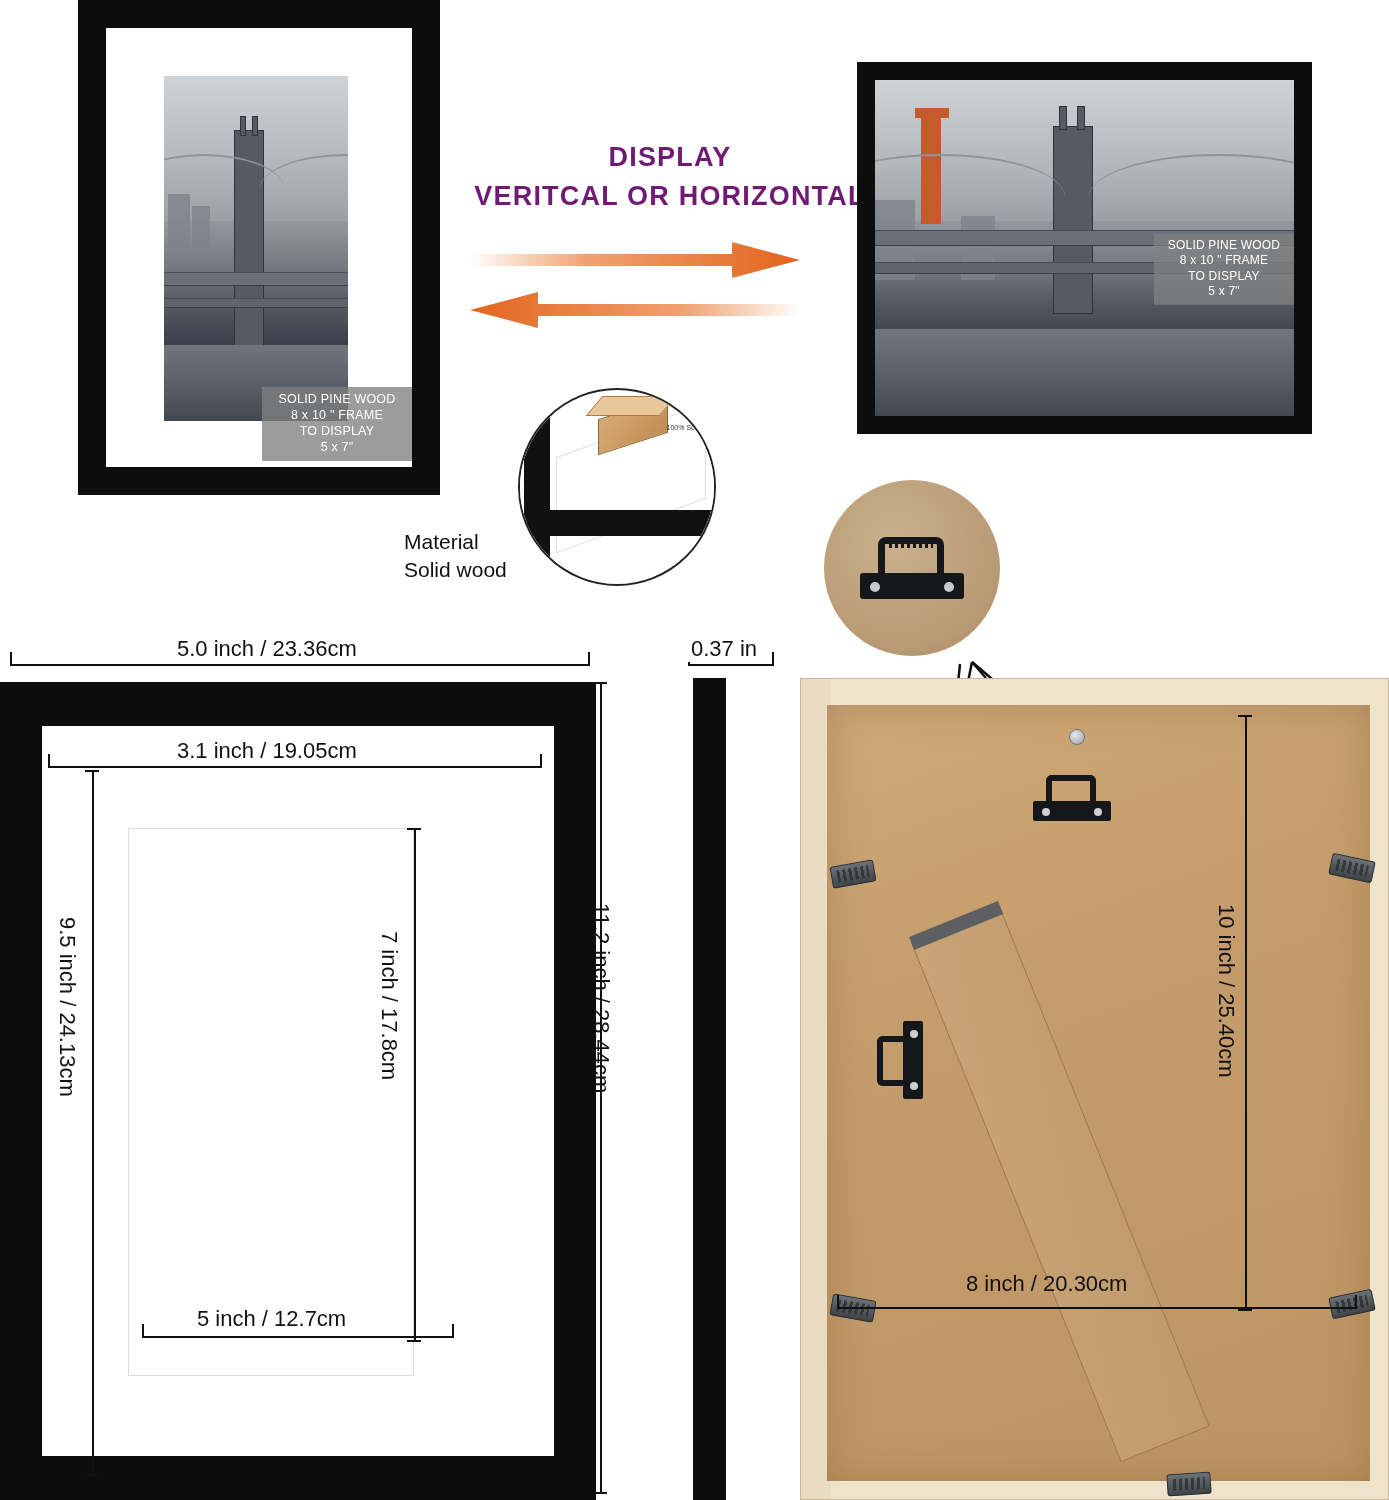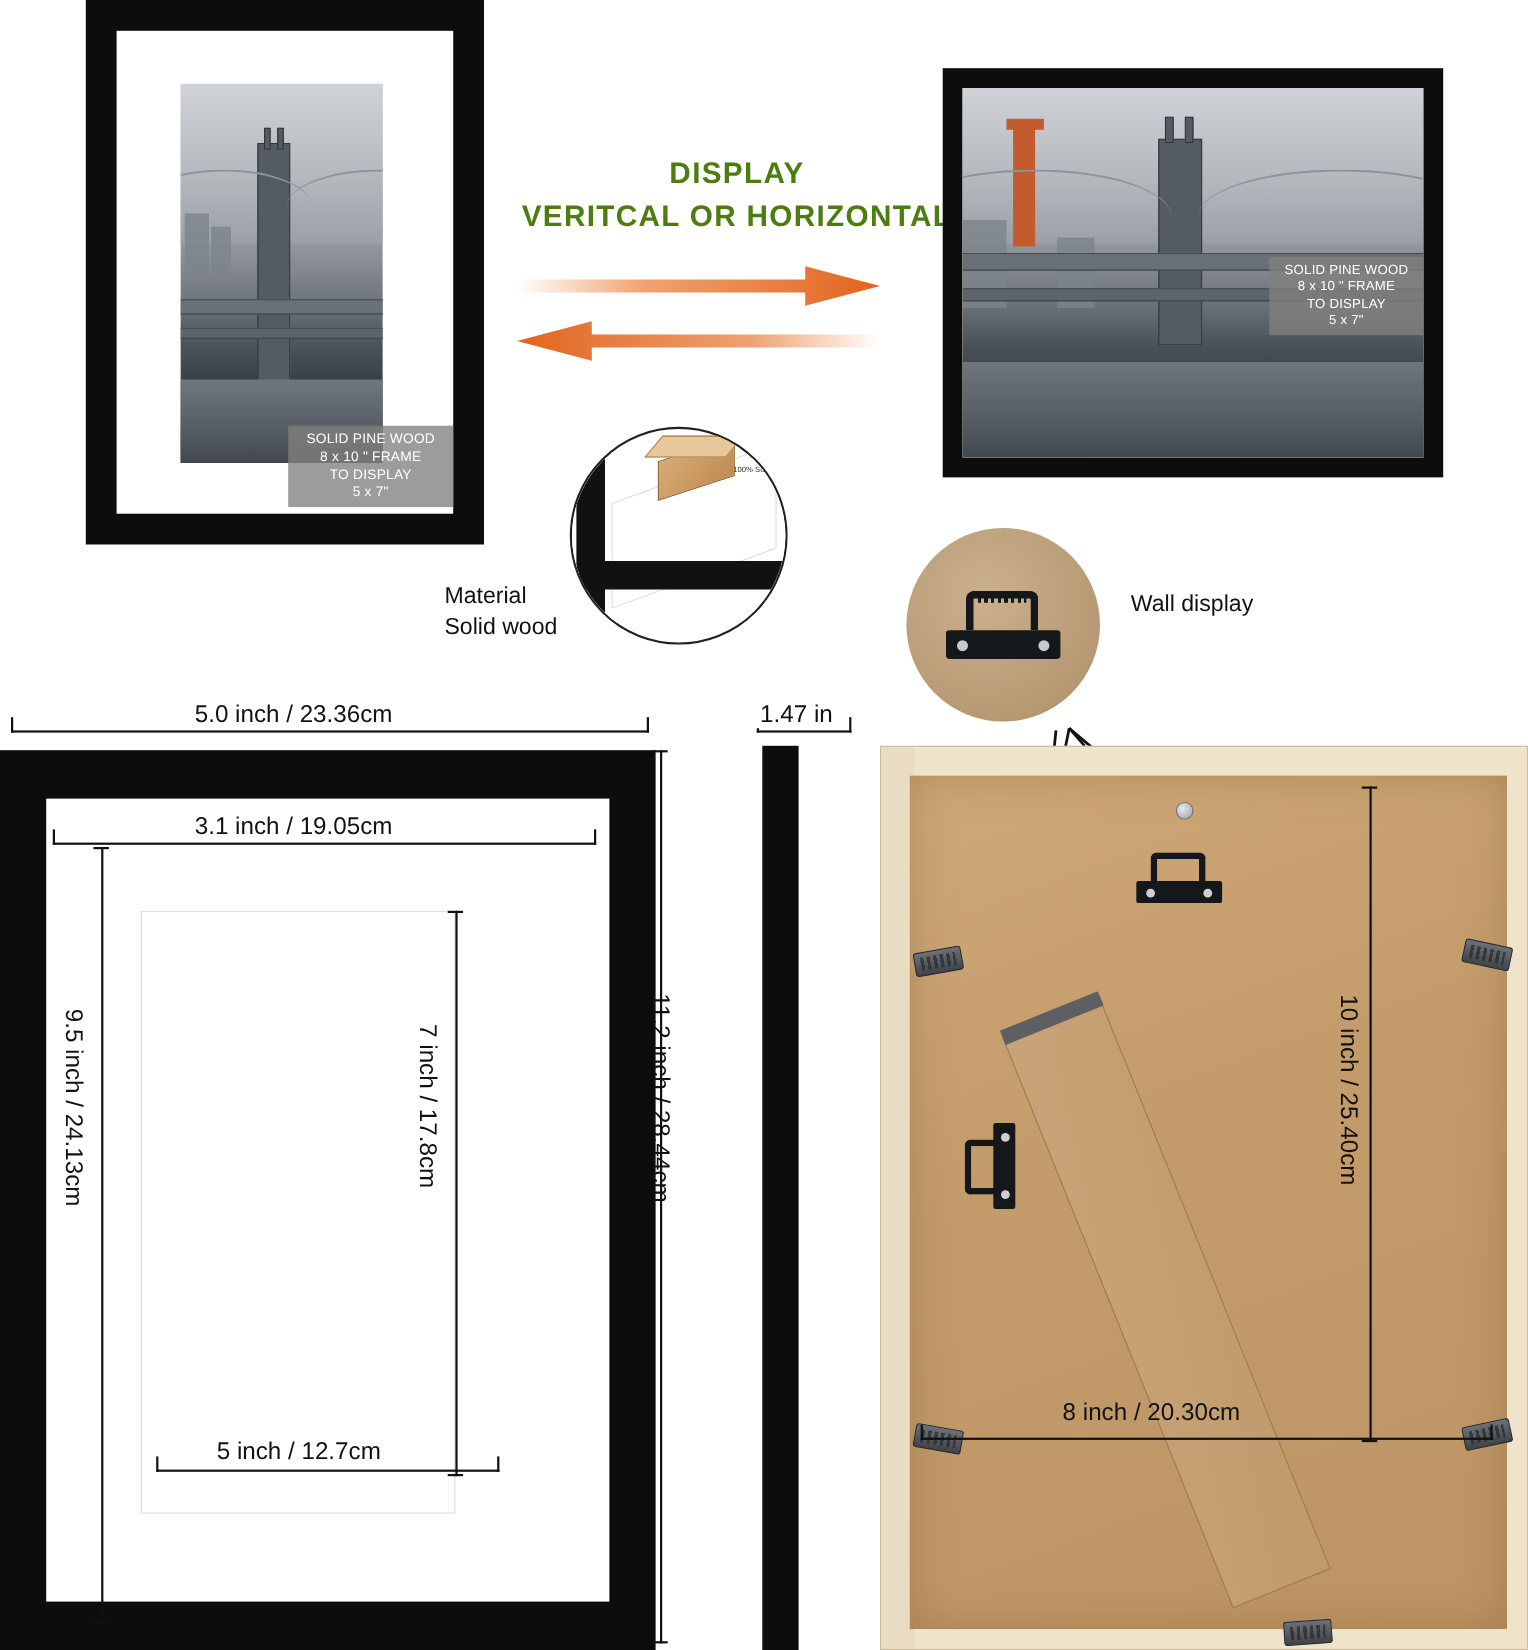--- a/index.html
+++ b/index.html
@@ -96,21 +96,21 @@
     background:#0d0d0d; padding:18px;
   }
   #frame-horizontal .inner {
     width:100%; height:100%; position:relative; background:#fff; overflow:hidden;
   }
 
   
   #display-text {
     left:460px; top:138px; width:420px; text-align:center;
     font-size:27px; font-weight:700; letter-spacing:1.2px; line-height:1.45;
-    color:#4d7c0f;
+    color:#701a75;
   }
 
   
   .arrow-wrap { position:absolute; }
   #arrow-right { left:470px; top:240px; width:330px; height:40px; }
   #arrow-left  { left:470px; top:290px; width:330px; height:40px; }
 
   
   #material-circle {
     left:518px; top:388px; width:198px; height:198px;
@@ -370,21 +370,20 @@
 
 <div class="abs" id="hardware-circle">
   <div class="hanger">
     <div class="plate"></div>
     <div class="loop"></div>
     <div class="hole" style="left:10px;"></div>
     <div class="hole" style="right:10px;"></div>
   </div>
 </div>
 <div class="abs" id="wall-display-label">
-  <div>Wall display</div>
 </div>
 
 <svg class="abs" style="left:860px; top:640px; width:300px; height:500px;">
   <path d="M100 24 L60 420" stroke="#111" stroke-width="2.5" fill="none"></path>
   <path d="M60 420 L52 398 M60 420 L74 402" stroke="#111" stroke-width="2.5" fill="none"></path>
   <path d="M112 22 L252 140" stroke="#111" stroke-width="2.5" fill="none"></path>
   <path d="M112 22 L126 38 M112 22 L108 42" stroke="#111" stroke-width="2.5" fill="none"></path>
 </svg>
 
 <div class="abs" id="front-frame">
@@ -419,21 +418,21 @@
 
 <div class="abs dim-line dim-h" style="left:142px; top:1336px; width:312px;"></div>
 <div class="abs tick-v" style="left:142px; top:1324px;"></div>
 <div class="abs tick-v" style="left:452px; top:1324px;"></div>
 <div class="abs dim-label" style="left:192px; top:1306px;">5 inch / 12.7cm</div>
 
 <div class="abs" id="side-strip"></div>
 <div class="abs dim-line dim-h" style="left:688px; top:664px; width:86px;"></div>
 <div class="abs tick-v" style="left:688px; top:652px;"></div>
 <div class="abs tick-v" style="left:772px; top:652px;"></div>
-<div class="abs dim-label" style="left:686px; top:636px;">1.47 in</div>
+<div class="abs dim-label" style="left:686px; top:636px;">0.37 in</div>
 
 <div class="abs" id="frame-back">
   <div class="wood"></div>
   <div class="board"></div>
 
   <div class="stand"></div>
   <div class="stand-top"></div>
 
   <div class="hanger-small" style="left:232px; top:96px;">
     <div class="plate"></div>

